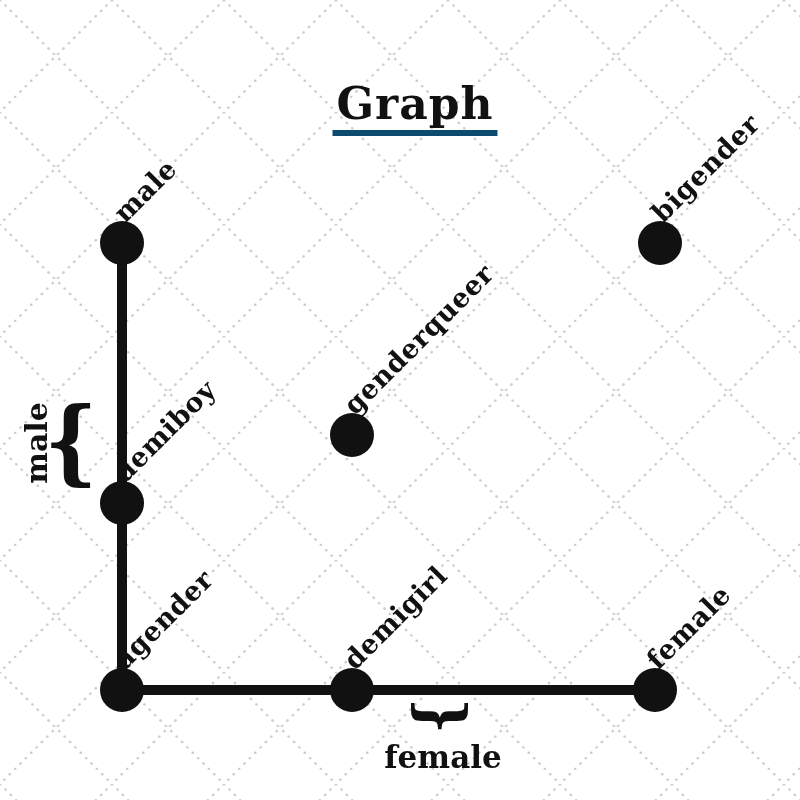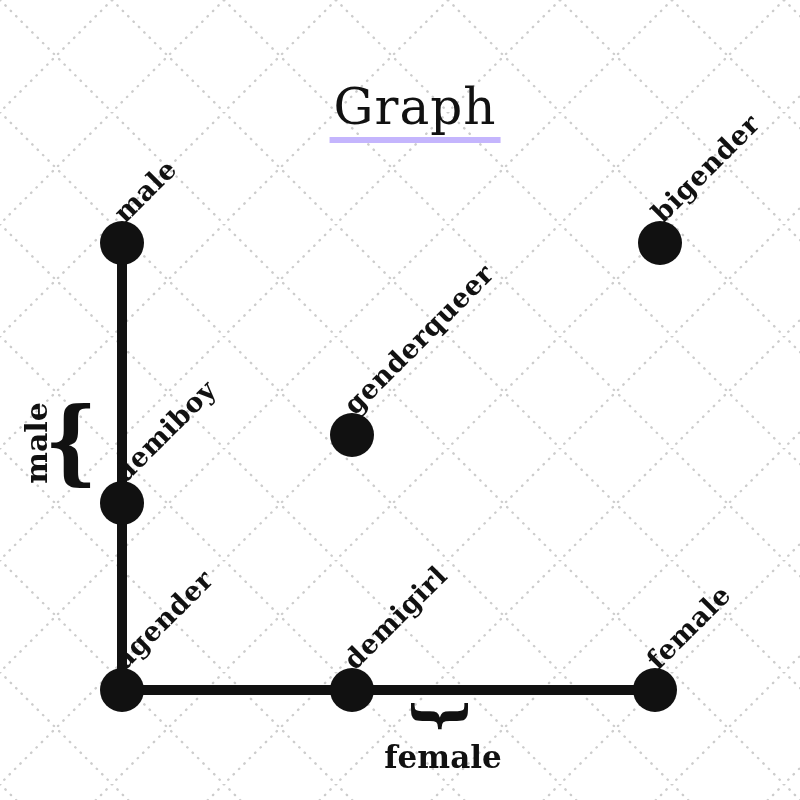--- a/index.html
+++ b/index.html
@@ -15,25 +15,25 @@
   svg.bg, svg.graph {
     position: absolute;
     left: 0; top: 0;
   }
   .title {
     position: absolute;
     left: 415px;
     top: 78px;
     transform: translateX(-50%);
     font-family: "DejaVu Serif", serif;
-    font-weight: normal;
-    font-size: 50px;
+    font-weight: bold;
+    font-size: 44px;
     letter-spacing: 1px;
     color: #111111;
-    border-bottom: 6px solid #c4b5fd;
+    border-bottom: 6px solid #0c4a6e;
     padding: 0 4px 1px 4px;
     white-space: nowrap;
   }
   .labels { position: absolute; left: 0; top: 0; width: 0; height: 0; }
   .node-label {
     position: absolute;
     height: 32px;
     line-height: 32px;
     transform-origin: left bottom;
     transform: rotate(-45deg);

